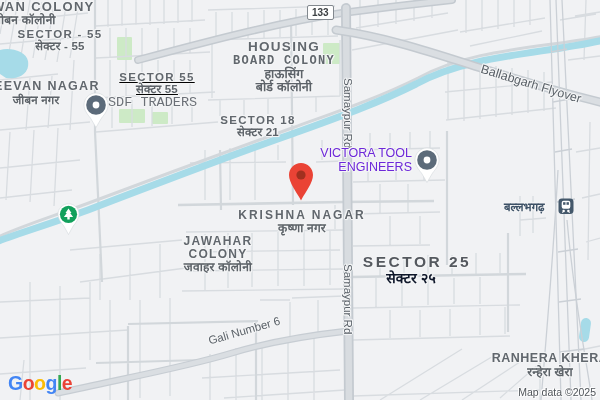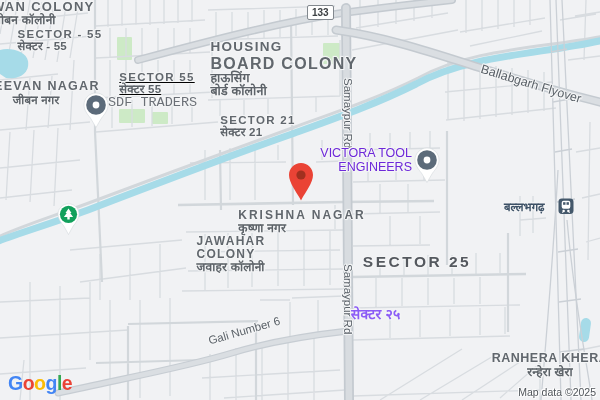--- a/index.html
+++ b/index.html
@@ -7,21 +7,21 @@
     position:relative;width:600px;height:400px;overflow:hidden;
     background:#f1f2f4;
     font-family:"Liberation Sans","DejaVu Sans",sans-serif;
   }
   #road-canvas{position:absolute;left:0;top:0;}
   .lbl{
     position:absolute;white-space:nowrap;line-height:1.08;
     text-shadow:1px 0 0 #f4f5f6,-1px 0 0 #f4f5f6,0 1px 0 #f4f5f6,0 -1px 0 #f4f5f6,
                 1px 1px 0 #f4f5f6,-1px -1px 0 #f4f5f6,0 0 3px #f4f5f6;
   }
-  .cc{transform:translateX(-50%);text-align:left;}
+  .cc{transform:translateX(-50%);text-align:center;}
   .area-en{font-weight:bold;color:#61676d;letter-spacing:1.3px;font-size:11.5px;}
   .area-hi{font-weight:bold;color:#5d6369;font-size:11.5px;letter-spacing:.2px;}
   .road-lbl{font-weight:normal;color:#5a6168;font-size:11.5px;}
   .poi-lbl{color:#6b7077;font-size:13.5px;}
   .vrt{transform:rotate(90deg);transform-origin:0 0;}
   .pin{position:absolute;}
   #route-badge{
     position:absolute;left:307px;top:5px;background:#fefefe;border:1px solid #82888e;
     border-radius:2px;color:#3c4043;font-size:10px;font-weight:bold;
     padding:0 4px;line-height:13px;
@@ -115,44 +115,44 @@
     <div class="area-hi">जीबन नगर</div>
   </div>
 
   <div class="lbl cc" style="left:157px;top:71px;text-decoration:underline;">
     <div class="area-en">SECTOR 55</div>
     <div class="area-hi">सेक्टर 55</div>
   </div>
 
   <div class="lbl cc" style="left:284px;top:40px;">
     <div class="area-en" style="font-size:13.5px;">HOUSING</div>
-    <div class="area-en" style="font-size:16px;">BOARD COLONY</div>
+    <div class="area-en" style="font-size:12px;font-family:Liberation Mono, monospace;">BOARD COLONY</div>
     <div class="area-hi" style="font-size:12.5px;">हाऊसिंग</div>
     <div class="area-hi" style="font-size:12.5px;">बोर्ड कॉलोनी</div>
   </div>
 
   <div class="lbl cc" style="left:258px;top:114px;">
-    <div class="area-en">SECTOR 21</div>
+    <div class="area-en">SECTOR 18</div>
     <div class="area-hi">सेक्टर 21</div>
   </div>
 
   <div class="lbl cc" style="left:262px;top:209px;margin-left:40px;">
     <div class="area-en" style="letter-spacing:2px;font-size:12px;">KRISHNA NAGAR</div>
     <div class="area-hi" style="font-size:12px;">कृष्णा नगर</div>
   </div>
 
-  <div class="lbl cc" style="left:231px;top:235px;">
+  <div class="lbl cc" style="left:218px;top:235px;">
     <div class="area-en" style="font-size:12px;">JAWAHAR</div>
     <div class="area-en" style="font-size:12px;">COLONY</div>
     <div class="area-hi" style="font-size:12px;">जवाहर कॉलोनी</div>
   </div>
 
   <div class="lbl cc" style="left:411px;top:254px;">
     <div class="area-en" style="font-size:15.5px;letter-spacing:2.5px;color:#54585e;margin-left:12px;">SECTOR 25</div>
-    <div class="area-hi" style="font-size:14px;color:#8b5cf6;margin-top:36px;">सेक्टर २५</div>
+    <div class="area-hi" style="font-size:14px;color:#0f172a;">सेक्टर २५</div>
   </div>
 
   <div class="lbl" style="left:487px;top:352px;width:126px;text-align:center;">
     <div class="area-en" style="font-size:12.5px;letter-spacing:.5px;">RANHERA KHERA</div>
     <div class="area-hi" style="font-size:12px;">रन्हेरा खेरा</div>
   </div>
 
   <div class="lbl road-lbl vrt" style="left:354px;top:78px;">Samaypur Rd</div>
   <div class="lbl road-lbl vrt" style="left:354px;top:264px;">Samaypur Rd</div>
   <div class="lbl road-lbl" style="left:483px;top:63px;font-size:12.5px;transform:rotate(17deg);transform-origin:0 0;">Ballabgarh Flyover</div>

